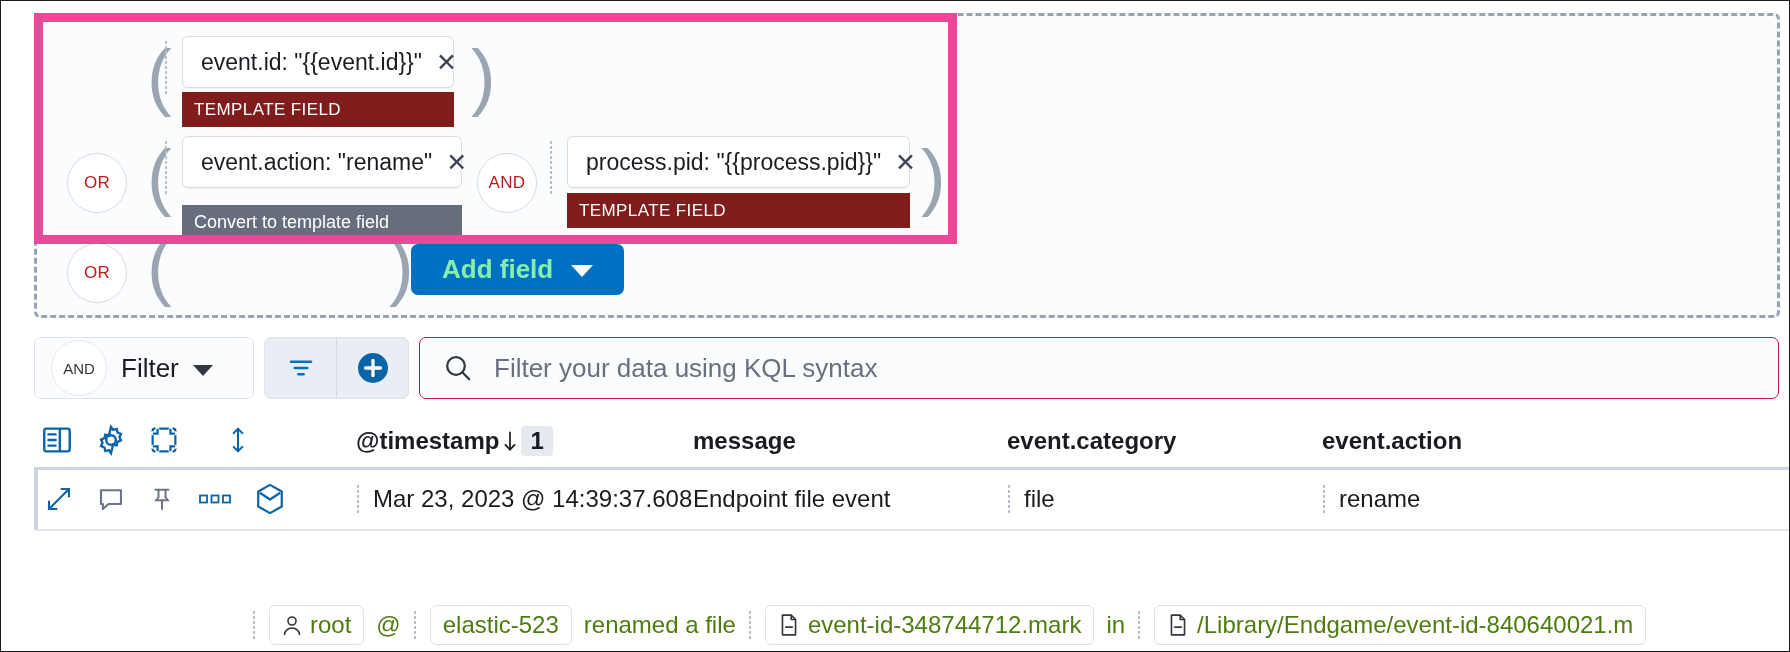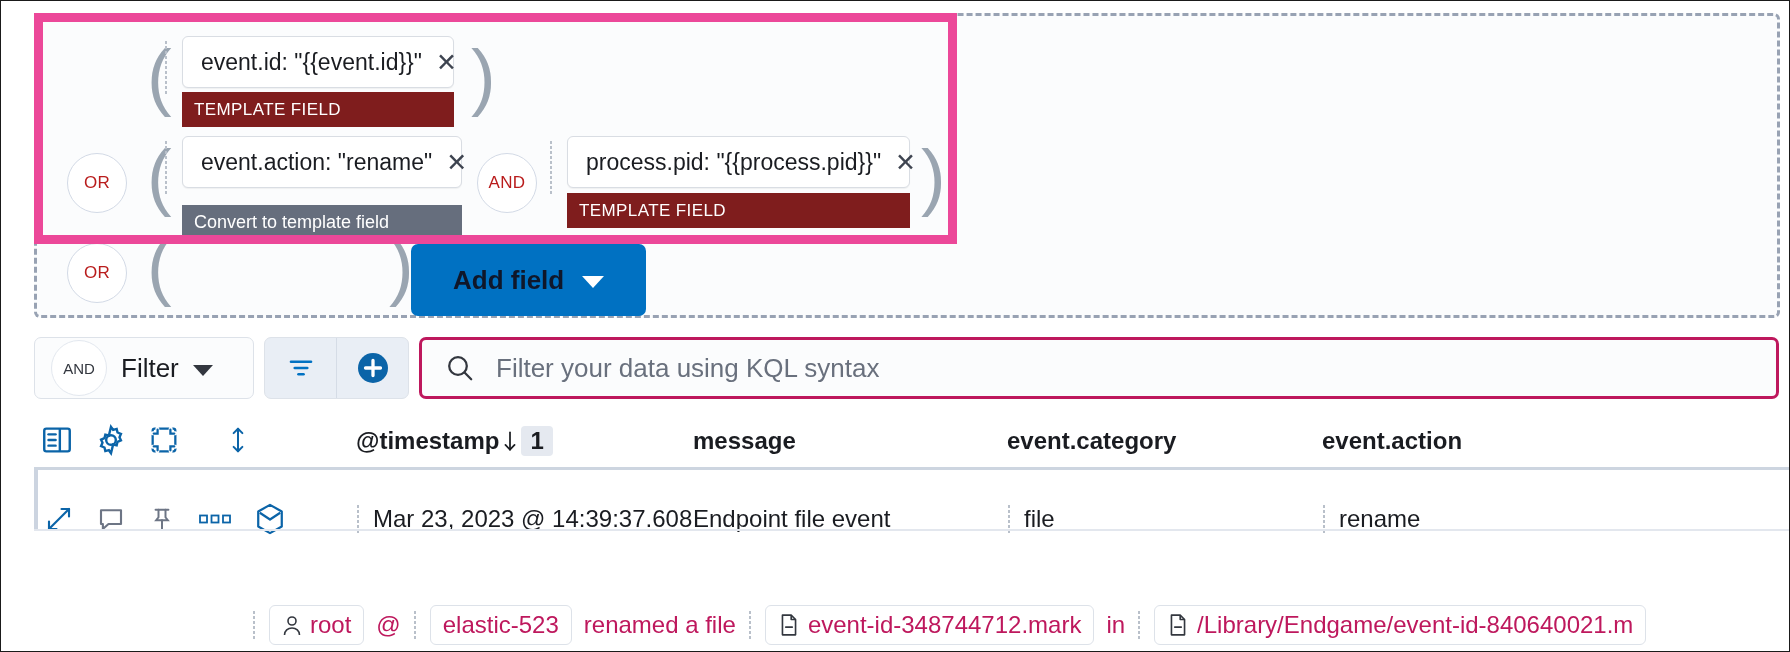--- a/index.html
+++ b/index.html
@@ -127,28 +127,28 @@
     color: #ffffff;
     letter-spacing: 0.4px;
   }
   .under-badge.template { background: #7f1d1d; }
   .under-badge.convert  { background: #666e7d; font-size: 18px; letter-spacing: 0; }
 
   
   .add-field-btn {
     position: absolute;
     background: #0071c2;
-    color: #0f172a;
+    color: #86efac;
     border: none;
     border-radius: 7px;
-    height: 72px;
+    height: 51px;
     display: flex;
     align-items: center;
     gap: 18px;
-    padding: 0 42px;
+    padding: 0 31px;
     font-size: 26px;
     font-weight: 700;
     font-family: "Liberation Sans", sans-serif;
     cursor: pointer;
   }
   .chev-d { width: 0; height: 0; border-left: 11px solid transparent; border-right: 11px solid transparent; border-top: 12px solid #fff; margin-top: 3px; }
 
   
   .filterbar {
     position: absolute;
@@ -196,21 +196,21 @@
   }
   .icon-pair > div {
     flex: 1 1 0;
     display: flex; align-items: center; justify-content: center;
   }
   .icon-pair > div + div { border-left: 1px solid #d5dce6; }
 
   .kql-bar {
     flex: 1 1 auto;
     margin-right: 10px;
-    border: 3px solid #be185d;
+    border: 1px solid #be185d;
     border-radius: 7px;
     background: #fbfcfd;
     display: flex;
     align-items: center;
     gap: 20px;
     padding: 16px 22px;
     box-sizing: border-box;
   }
   .kql-bar .ph { font-size: 26px; color: #69707d; }
 
@@ -250,21 +250,21 @@
     color: #1a1c21;
   }
   .grid-sep {
     position: absolute; left: 33px; right: 0; top: 466px;
     height: 3px; background: #cdd5e0;
   }
 
   .grid-row {
     position: absolute;
     left: 33px; right: 0;
-    top: 489px;
+    top: 469px;
     height: 58px;
     display: flex;
     align-items: center;
     font-size: 24px;
     color: #1a1c21;
   }
   .row-actions { position: absolute; left: 10px; display: flex; align-items: center; gap: 22px; }
   .cell-ts  { position: absolute; left: 322px; display: flex; align-items: center; gap: 12px; }
   .cell-msg { position: absolute; left: 659px; }
   .cell-cat { position: absolute; left: 973px; display: flex; align-items: center; gap: 12px; }
@@ -283,21 +283,21 @@
 
   
   .bottom-row {
     position: absolute;
     left: 33px; right: 0;
     top: 596px;
     height: 56px;
     display: flex;
     align-items: center;
     font-size: 24px;
-    color: #be185d;
+    color: #4d7c0f;
     overflow: hidden;
   }
   .bchip {
     display: inline-flex; align-items: center; gap: 8px;
     border: 1px solid #dde2e9; border-radius: 6px;
     background: #fff; padding: 5px 12px;
     white-space: nowrap;
   }
   .bitem { display: flex; align-items: center; gap: 12px; white-space: nowrap; }
 

